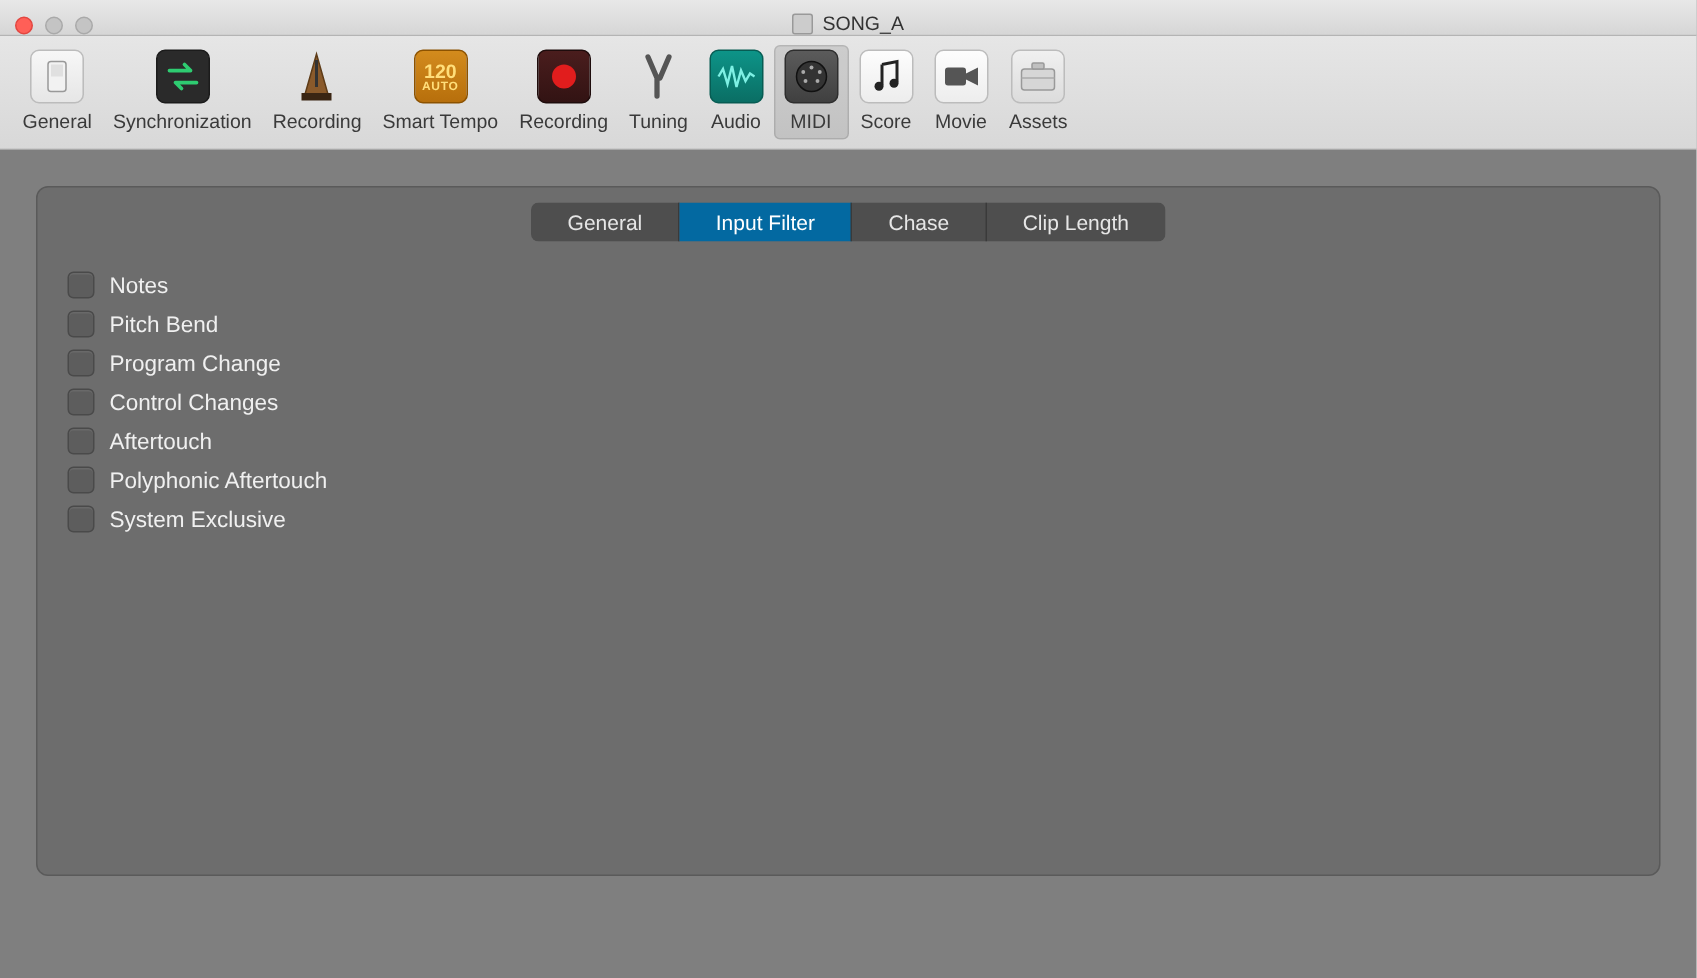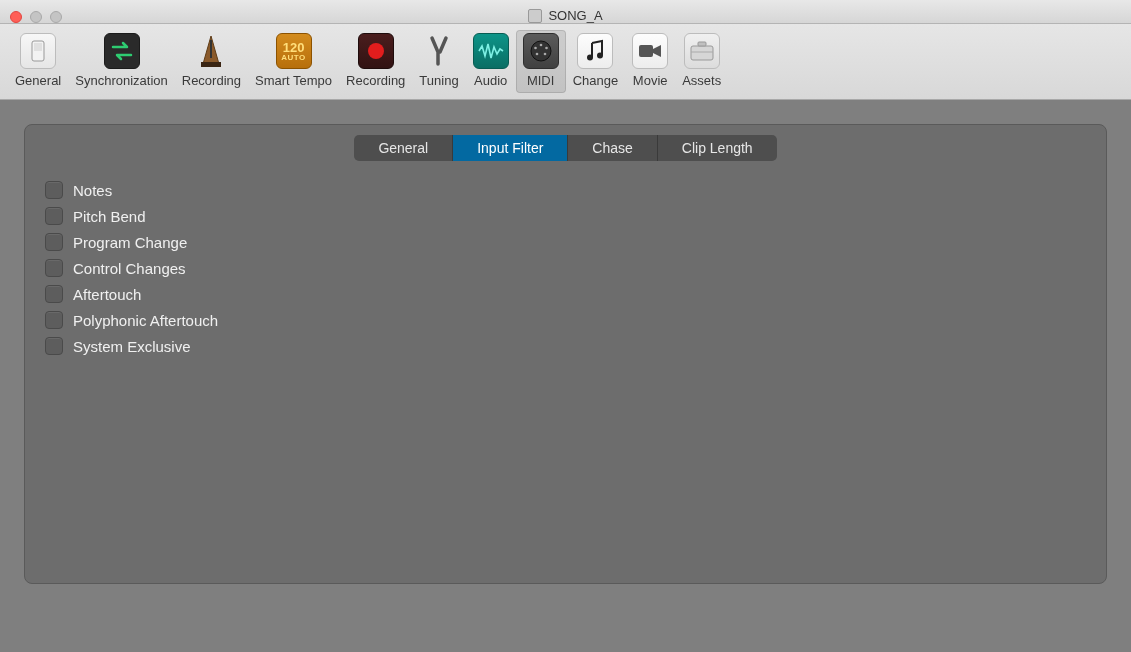--- a/index.html
+++ b/index.html
@@ -274,21 +274,21 @@
     </div>
 
     <div class="toolbar-item">
       <div class="toolbar-icon icon-box-white">
         <svg width="22" height="24" viewBox="0 0 22 24">
             <path d="M8 4 L8 18 M8 4 L18 2 L18 16" stroke="#222" stroke-width="2" fill="none"></path>
             <circle cx="6" cy="18.5" r="3" fill="#222"></circle>
             <circle cx="16" cy="16.5" r="3" fill="#222"></circle>
           </svg>
       </div>
-      <span class="toolbar-label">Change</span>
+      <span class="toolbar-label">Score</span>
     </div>
 
     <div class="toolbar-item">
       <div class="toolbar-icon icon-box-white">
         <svg width="26" height="20" viewBox="0 0 26 20">
             <rect x="2" y="4" width="14" height="12" rx="2" fill="#555"></rect>
             <path d="M16 8 L24 4 L24 16 L16 12 Z" fill="#555"></path>
           </svg>
       </div>
       <span class="toolbar-label">Movie</span>

